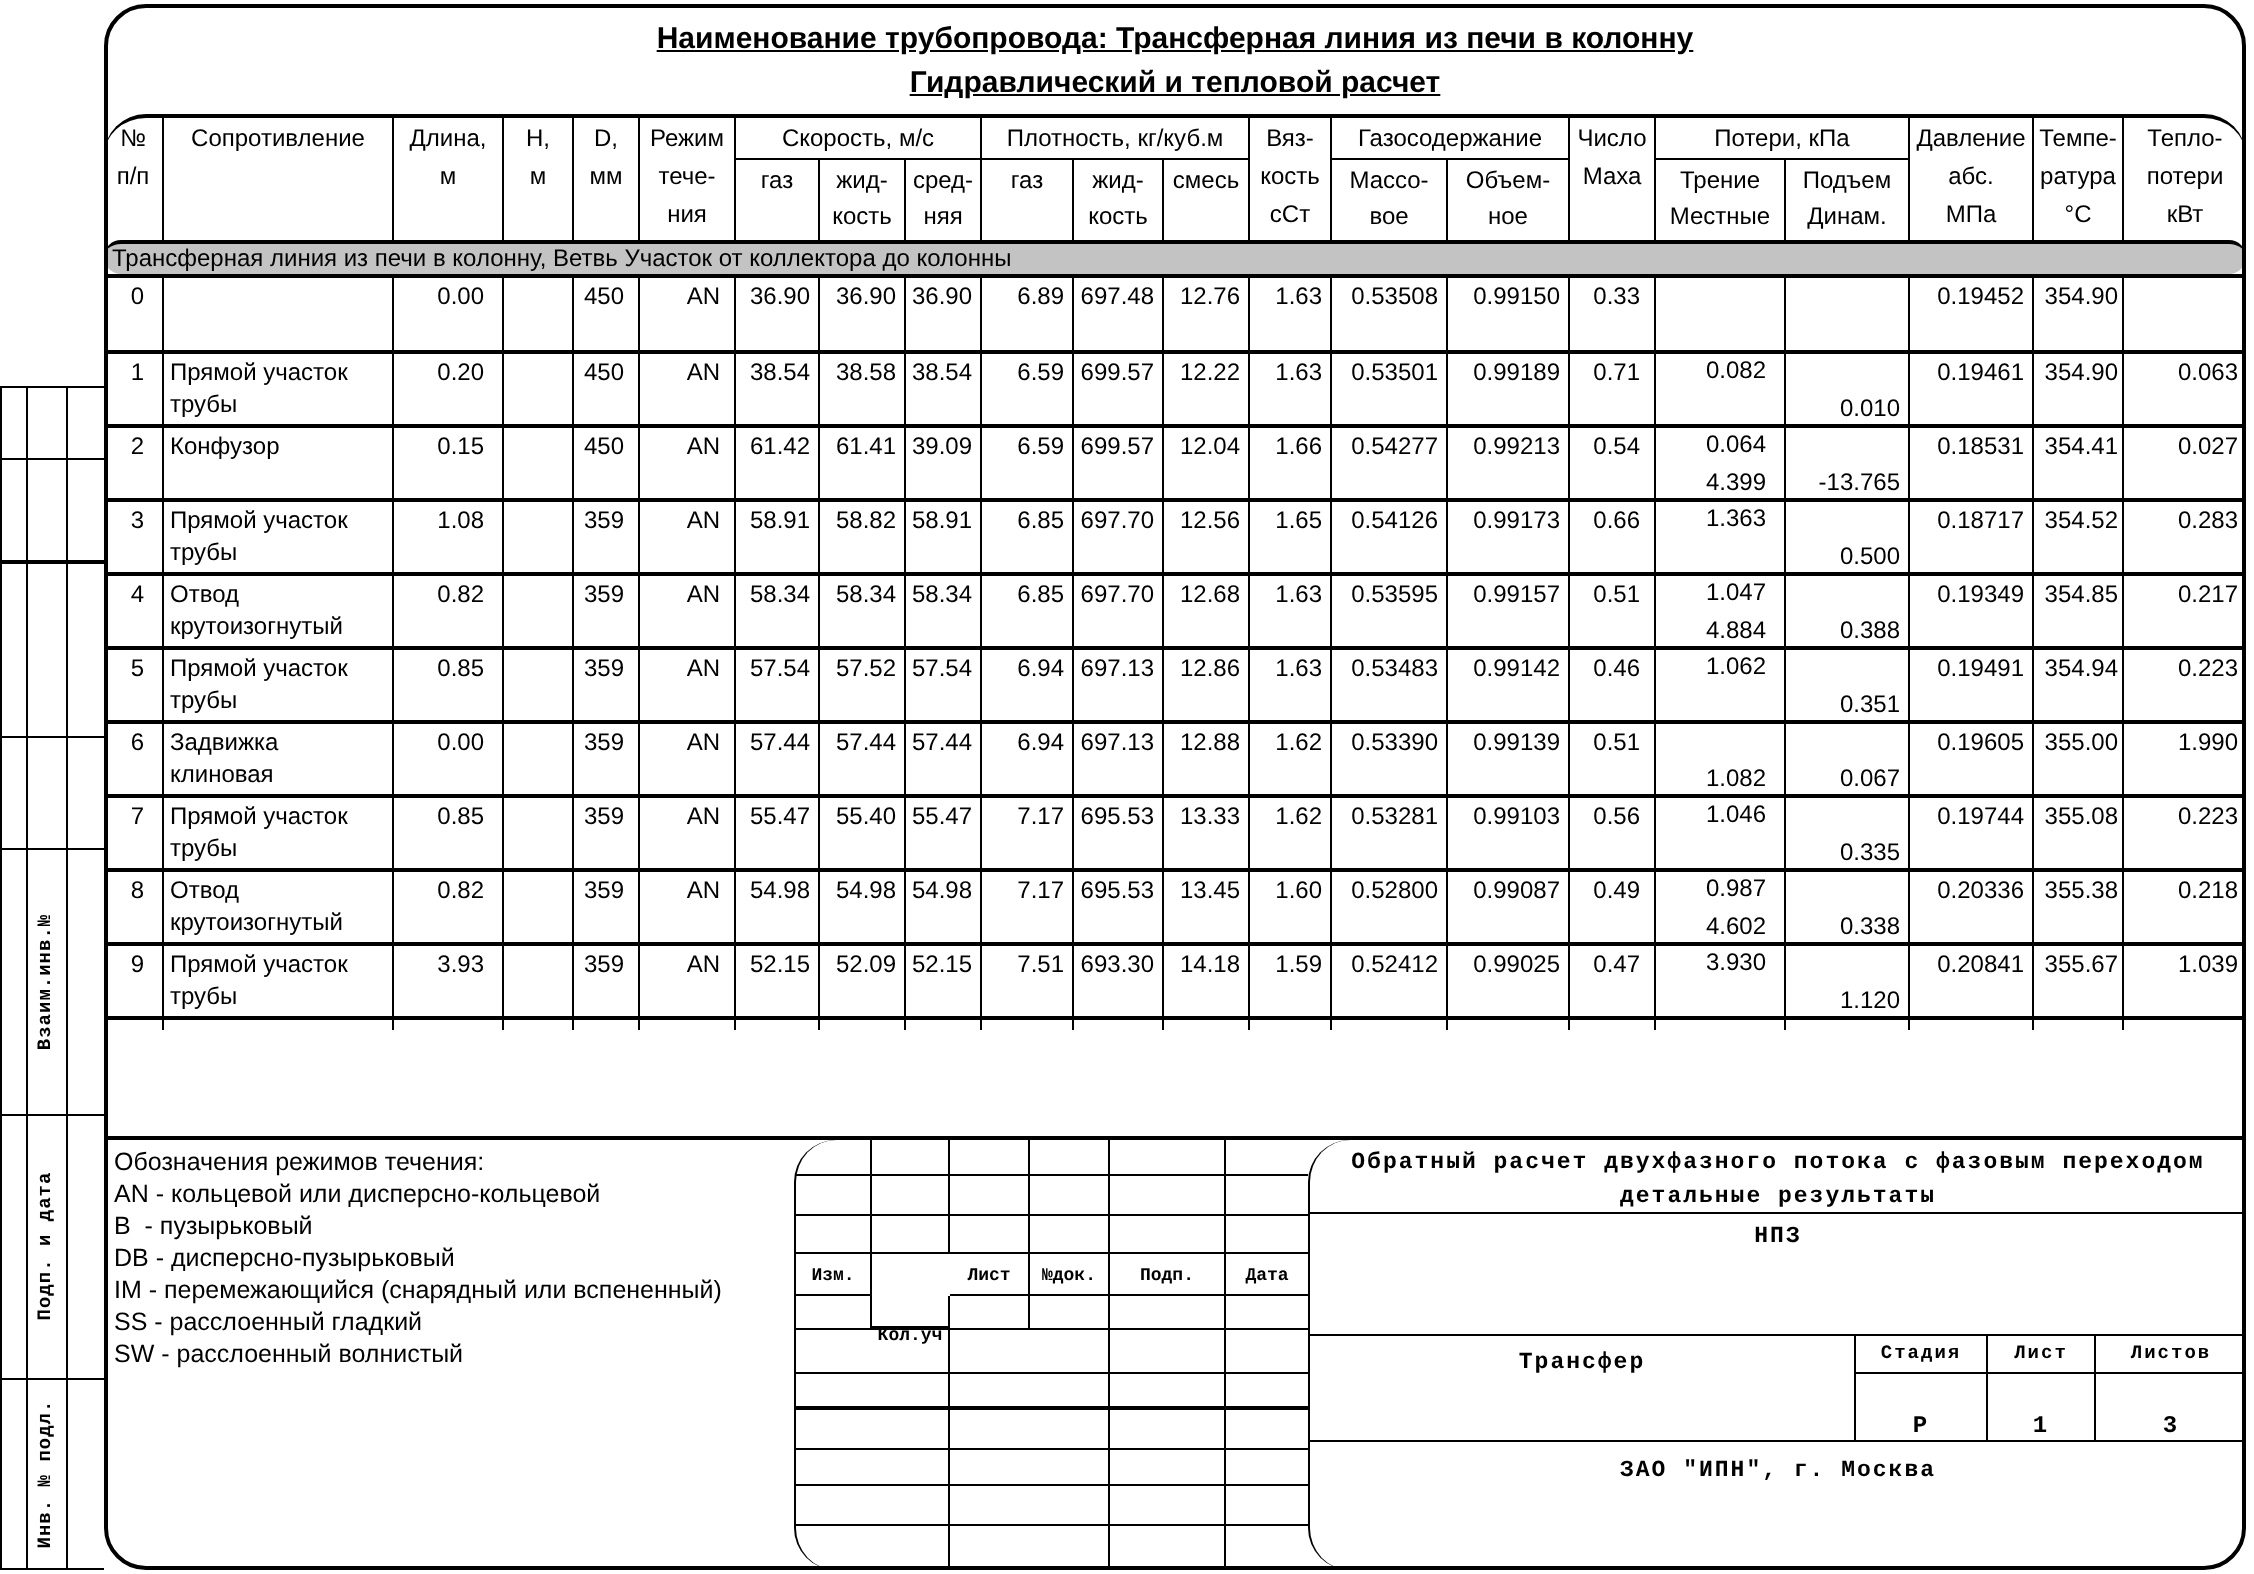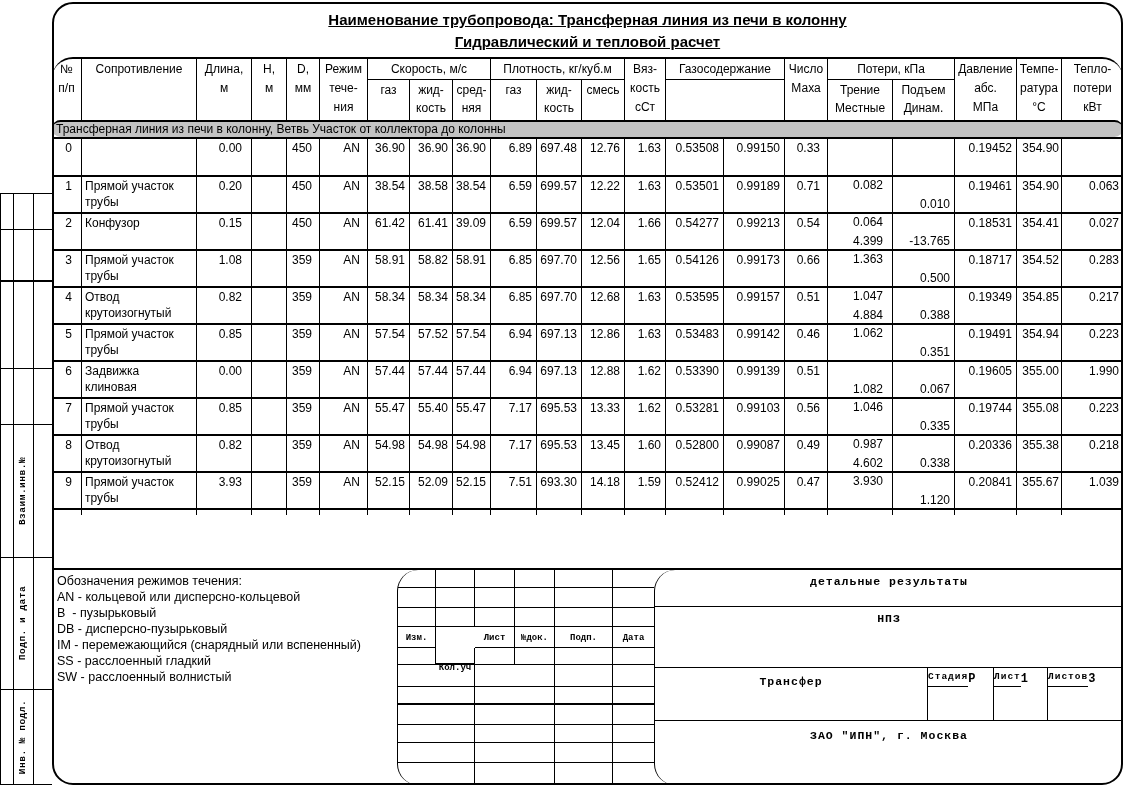--- a/index.html
+++ b/index.html
@@ -56,21 +56,21 @@
   .norb .scell{border-bottom:none;}
   .slabel{font-family:"Liberation Mono",monospace;font-weight:bold;font-size:9px;
           text-align:center;padding-top:6px;}
   
   #tblock{left:654px;top:570px;width:469px;height:215px;border-left:1px solid #000;}
   .tbtext{font-family:"Liberation Mono",monospace;font-weight:bold;font-size:11.5px;letter-spacing:1px;}
   #tb-a{height:37px;border-bottom:1px solid #000;text-align:center;line-height:17px;padding-top:3px;box-sizing:border-box;}
   #tb-b{height:61px;border-bottom:1px solid #000;text-align:center;padding-top:5px;box-sizing:border-box;}
   #tb-c{height:53px;border-bottom:1px solid #000;display:flex;box-sizing:border-box;}
   #tb-obj{width:273px;border-right:1px solid #000;text-align:center;padding-top:7px;box-sizing:border-box;}
-  .stcol{box-sizing:border-box;border-right:1px solid #000;display:flex;}
+  .stcol{box-sizing:border-box;border-right:1px solid #000;display:flex;flex-direction:column;justify-content:space-between;}
   .stcol:last-child{border-right:none;}
   .stlab{height:19px;border-bottom:1px solid #000;text-align:center;font-size:9.5px;line-height:18px;box-sizing:border-box;}
   .stval{text-align:center;padding-top:4px;font-size:12px;}
   #tb-d{height:64px;display:flex;box-sizing:border-box;}
   #tb-prog{width:273px;border-right:1px solid #000;text-align:center;line-height:17px;padding-top:6px;box-sizing:border-box;}
   #tb-comp{flex:1;text-align:center;padding-top:8px;box-sizing:border-box;}
   
   .mline{position:absolute;background:#000;}
   .vlabel{position:absolute;font-family:"Liberation Mono",monospace;font-weight:bold;font-size:9.5px;
           letter-spacing:.5px;text-align:center;height:14px;line-height:14px;transform:rotate(-90deg);}
@@ -117,20 +117,26 @@
         <div class="c-rl">жид-
 кость</div>
         <div>смесь</div>
       </div>
     </div>
     <div class="hcell c-visc">Вяз-
 кость
 сСт</div>
     <div class="group g-gas">
       <div class="glabel">Газосодержание</div>
+      <div class="gsubs">
+        <div class="c-gm">Массо-
+вое</div>
+        <div>Объем-
+ное</div>
+      </div>
     </div>
     <div class="hcell c-mach">Число
 Маха</div>
     <div class="group g-loss">
       <div class="glabel">Потери, кПа</div>
       <div class="gsubs">
         <div class="c-fr">Трение
 Местные</div>
         <div>Подъем
 Динам.</div>
@@ -229,20 +235,21 @@
       <div class="srow norb" style="height: 22px;">
         <div class="scell" style="width: 77px;"></div>
         <div class="scell" style="width: 80px;"></div>
         <div class="scell" style="width: 58px;"></div>
         <div class="scell" style="flex: 1 1 0%;"></div>
       </div>
     </div>
 
   <div class="abs" id="tblock">
     <div id="tb-a" class="tbtext">
+      <div>Обратный расчет двухфазного потока с фазовым переходом</div>
       <div>детальные результаты</div>
     </div>
     <div id="tb-b" class="tbtext">НПЗ</div>
     <div id="tb-c">
       <div id="tb-obj" class="tbtext">Трансфер</div>
       <div class="stcol" style="width:66px">
         <div class="stlab tbtext" style="font-size:9.5px">Стадия</div>
         <div class="stval tbtext">P</div>
       </div>
       <div class="stcol" style="width:54px">

